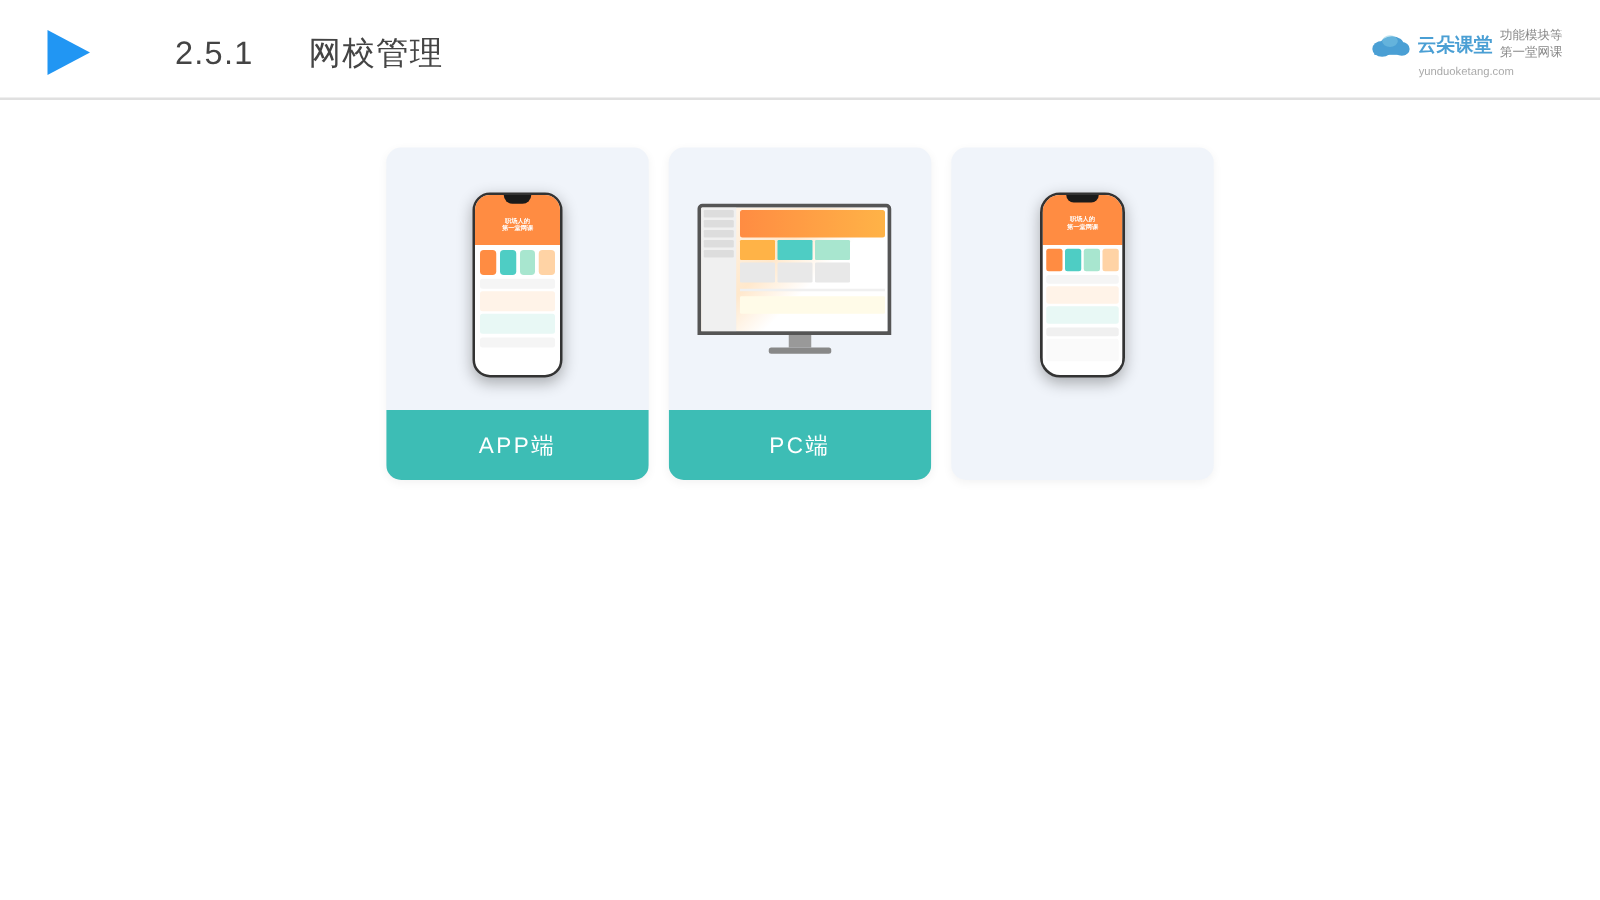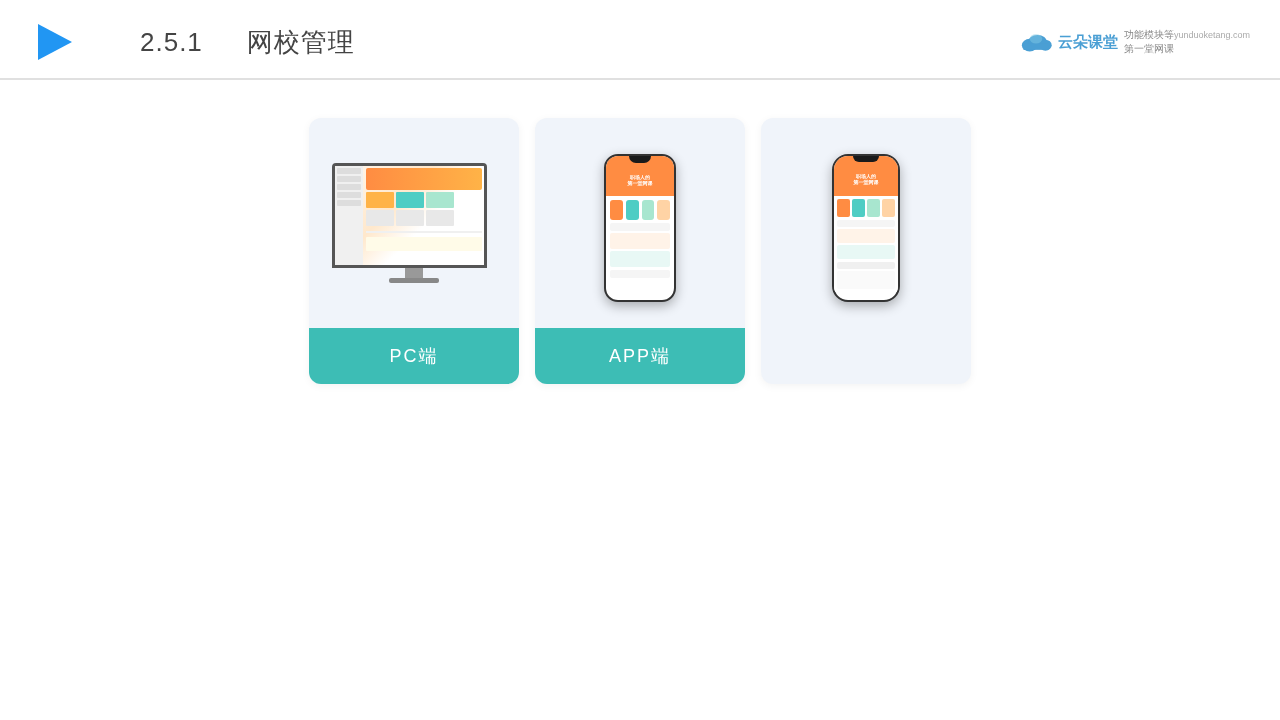--- a/index.html
+++ b/index.html
@@ -35,21 +35,22 @@
       color: #222;
       letter-spacing: 1px;
     }
     .page-title span {
       font-weight: 400;
       color: #444;
       margin-left: 44px;
     }
     .brand-logo {
       display: flex;
-      flex-direction: row;
+      flex-direction: column;
+      align-items: center;
     }
     .brand-cloud {
       display: flex;
       align-items: center;
       gap: 6px;
     }
     .brand-text-main {
       font-size: 15px;
       color: #4a9fd4;
       font-weight: 600;
@@ -358,55 +359,20 @@
         <div>第一堂网课</div>
       </div>
     </div>
     <div class="brand-url">yunduoketang.com</div>
   </div>
 </div>
 
 <div class="main">
 
   <div class="cards-container">
-
-    <div class="card">
-      <div class="card-image-area">
-
-        <div class="pc-monitor">
-          <div class="monitor-screen">
-            <div class="monitor-screen-inner">
-              <div class="monitor-sidebar">
-                <div></div>
-                  <div></div>
-                  <div></div>
-                  <div></div>
-                  <div></div>
-              </div>
-              <div class="monitor-content">
-                <div class="monitor-banner"></div>
-                <div class="monitor-cards">
-                  <div class="monitor-card-item"></div>
-                  <div class="monitor-card-item"></div>
-                  <div class="monitor-card-item"></div>
-                  <div class="monitor-card-item"></div>
-                  <div class="monitor-card-item"></div>
-                  <div class="monitor-card-item"></div>
-                </div>
-                <div style="height:2px; background:#f0f0f0; margin-top:3px;"></div>
-                <div style="height:14px; background:#fffbe8; margin-top:2px; border-radius:1px;"></div>
-              </div>
-            </div>
-          </div>
-          <div class="monitor-stand"></div>
-          <div class="monitor-base"></div>
-        </div>
-      </div>
-      <div class="card-label">PC端</div>
-    </div>
 
     <div class="card">
       <div class="card-image-area">
         <div class="phone-mockup">
           <div class="phone-notch"></div>
           <div class="phone-screen">
             <div style="background:#ff8c42; height:40px; display:flex; align-items:center; justify-content:center; padding-top:8px;">
               <div style="color:white; font-size:5px; font-weight:bold; text-align:center; line-height:1.3;">职场人的<br>第一堂网课</div>
             </div>
             <div style="padding:4px; background:#fff;">
@@ -420,20 +386,55 @@
               <div style="height:16px; background:#fff3e8; border-radius:2px; margin-bottom:2px;"></div>
               <div style="height:16px; background:#e8f8f5; border-radius:2px;"></div>
               <div style="height:8px; background:#f5f5f5; border-radius:2px; margin-top:3px;"></div>
             </div>
           </div>
         </div>
       </div>
       <div class="card-label">APP端</div>
     </div>
 
+    <div class="card">
+      <div class="card-image-area">
+
+        <div class="pc-monitor">
+          <div class="monitor-screen">
+            <div class="monitor-screen-inner">
+              <div class="monitor-sidebar">
+                <div></div>
+                  <div></div>
+                  <div></div>
+                  <div></div>
+                  <div></div>
+              </div>
+              <div class="monitor-content">
+                <div class="monitor-banner"></div>
+                <div class="monitor-cards">
+                  <div class="monitor-card-item"></div>
+                  <div class="monitor-card-item"></div>
+                  <div class="monitor-card-item"></div>
+                  <div class="monitor-card-item"></div>
+                  <div class="monitor-card-item"></div>
+                  <div class="monitor-card-item"></div>
+                </div>
+                <div style="height:2px; background:#f0f0f0; margin-top:3px;"></div>
+                <div style="height:14px; background:#fffbe8; margin-top:2px; border-radius:1px;"></div>
+              </div>
+            </div>
+          </div>
+          <div class="monitor-stand"></div>
+          <div class="monitor-base"></div>
+        </div>
+      </div>
+      <div class="card-label">PC端</div>
+    </div>
+
 
 
     <div class="card">
       <div class="card-image-area">
         <div class="phone-modern">
           <div class="phone-modern-notch"></div>
           <div class="phone-modern-screen">
             <div style="background:#ff8c42; height:40px; display:flex; align-items:center; justify-content:center; padding-top:6px;">
               <div style="color:white; font-size:5px; font-weight:bold; text-align:center; line-height:1.3;">职场人的<br>第一堂网课</div>
             </div>

